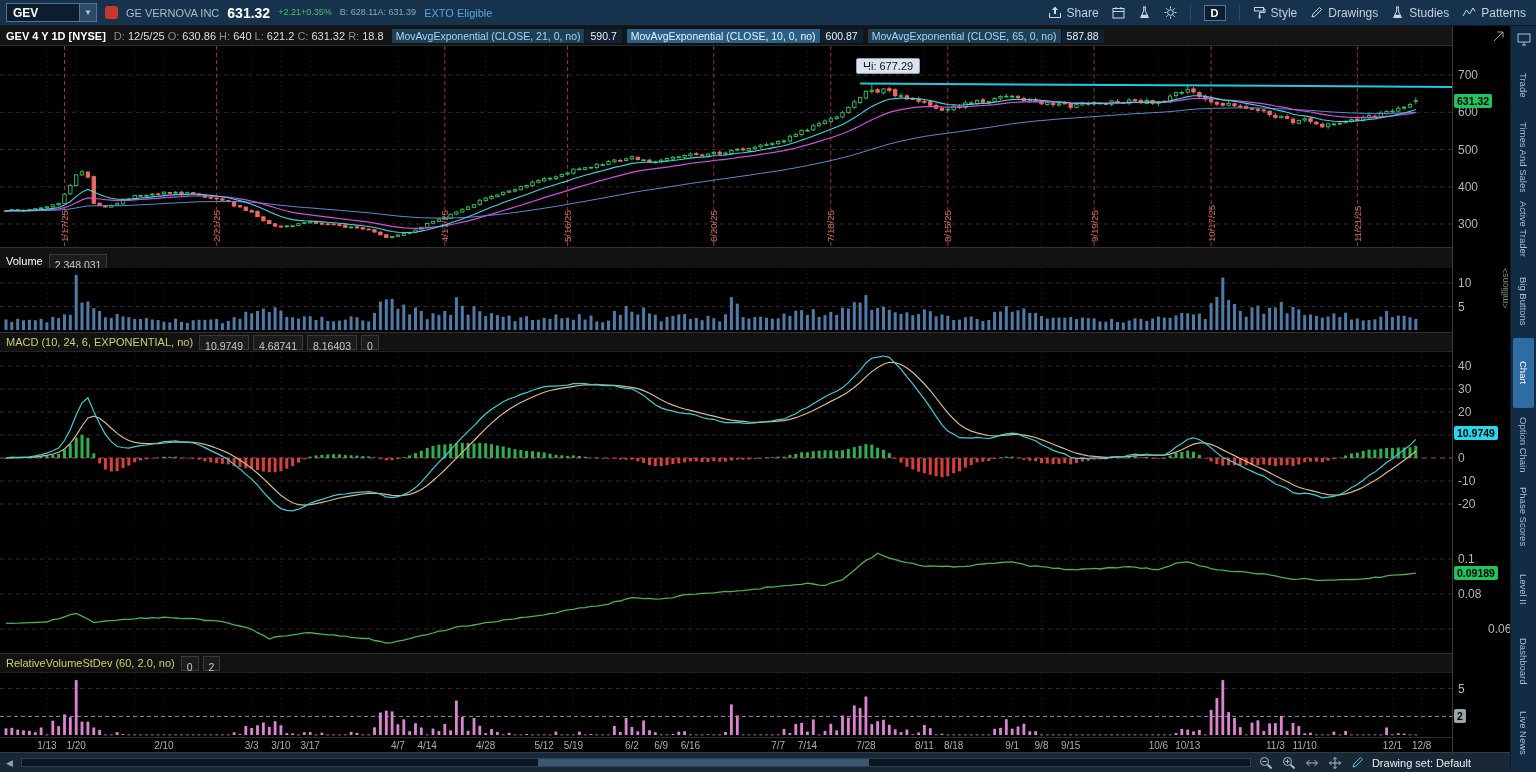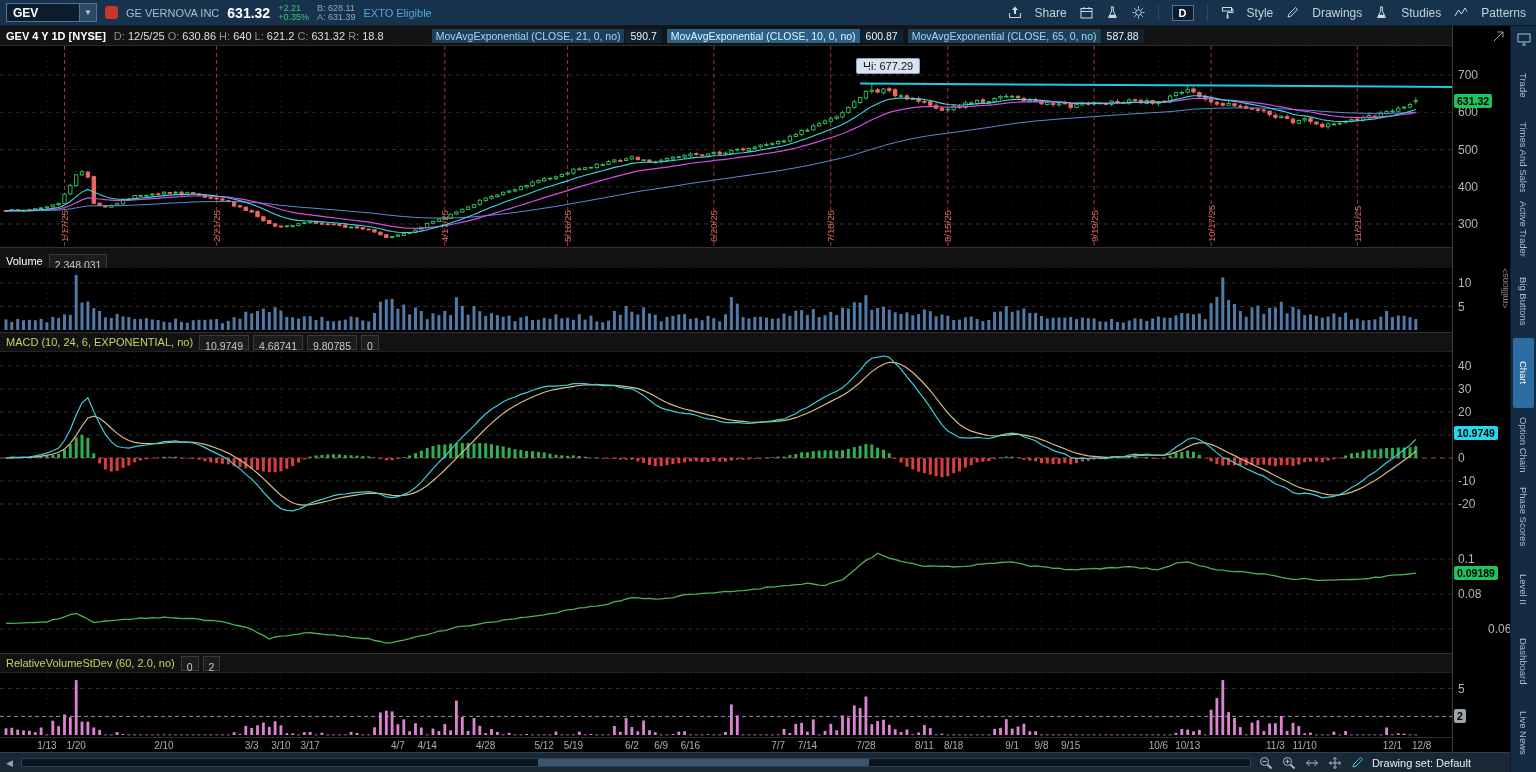--- a/index.html
+++ b/index.html
@@ -9,26 +9,26 @@
   
   #toolbar{position:absolute;left:0;top:0;width:1536px;height:26px;background:#16324d;
            border-bottom:1px solid #0a1b2a;display:flex;align-items:center;gap:8px;padding:0 6px;}
   .sym-box{display:flex;align-items:stretch;height:19px;background:#0c1d2e;border:1px solid #52749a;}
   .sym-text{width:72px;padding:2px 6px 0;color:#fff;font-size:12px;font-weight:bold;}
   .sym-dd{width:17px;background:#2c4a66;color:#b9c9d8;font-size:8px;display:flex;align-items:center;
           justify-content:center;border-left:1px solid #52749a;}
   .alert-sq{width:13px;height:13px;background:#c8372d;border-radius:3px;}
   .company{color:#aebdcb;font-size:11px;}
   .last{color:#fff;font-size:14px;font-weight:bold;}
-  .stack{display:flex;flex-direction:column;line-height:9px;font-size:9px;}
+  .stack{display:flex;flex-direction:row;line-height:9px;font-size:9px;}
   .chg{color:#43c56b;}
   .ba{color:#93a6b8;}
   .exto{color:#58a7e0;font-size:11px;}
   .tb-right{margin-left:auto;display:flex;align-items:center;gap:13px;color:#c3d0dd;font-size:12px;padding-right:4px;}
-  .tb-item{display:flex;align-items:flex-start;gap:13px;cursor:default;}
+  .tb-item{display:flex;align-items:flex-start;gap:5px;cursor:default;}
   .tb-sep{width:1px;height:16px;background:#2c4a66;}
   .dbox{border:1px solid #52749a;background:#0c1d2e;padding:1px 6px;color:#fff;font-weight:bold;font-size:11px;}
   .icon{display:inline-flex;}
   
   #chart-header{position:absolute;left:0;top:26px;width:1452px;height:20px;background:#141414;
                 border-bottom:1px solid #2a2a2a;display:flex;align-items:center;gap:8px;padding:0 6px;font-size:11px;}
   .ch-title{color:#fff;font-weight:bold;white-space:nowrap;}
   .kv{color:#8d8d8d;white-space:nowrap;}
   .kv b{color:#ddd;font-weight:normal;}
   .ma-chip{display:flex;white-space:nowrap;}
@@ -186,21 +186,21 @@
             </svg>
           </span>
           <span>Patterns</span>
         </span>
       </div>
   </div>
 
   <div id="chart-header">
     <span class="ch-title">GEV 4 Y 1D [NYSE]</span>
     <span id="ohlc-row"><span class="kv">D: <b>12/5/25</b></span> <span class="kv">O: <b>630.86</b></span> <span class="kv">H: <b>640</b></span> <span class="kv">L: <b>621.2</b></span> <span class="kv">C: <b>631.32</b></span> <span class="kv">R: <b>18.8</b></span></span>
-    <span id="ma-chips" style="display:flex;gap:5px;margin-left:40px;">
+    <span id="ma-chips" style="display:flex;gap:5px;">
         <span class="ma-chip">
           <span class="ma-label">MovAvgExponential (CLOSE, 21, 0, no)</span>
           <span class="ma-val">590.7</span>
         </span>
         <span class="ma-chip">
           <span class="ma-label hl">MovAvgExponential (CLOSE, 10, 0, no)</span>
           <span class="ma-val">600.87</span>
         </span>
         <span class="ma-chip">
           <span class="ma-label">MovAvgExponential (CLOSE, 65, 0, no)</span>
@@ -1037,21 +1037,21 @@
         <rect x="1408.5" y="49.2" width="3" height="12.8" fill="#4e7ba7"></rect>
         <rect x="1414.3" y="51" width="3" height="11.0" fill="#4e7ba7"></rect>
       </svg>
   </div>
 
   <div class="panel-header" style="top:332px;height:20px;">
     <span class="ph-label study">MACD (10, 24, 6, EXPONENTIAL, no)</span>
     <span id="macd-chips" style="display:flex;gap:4px;">
         <span class="chip">10.9749</span>
         <span class="chip">4.68741</span>
-        <span class="chip">9.80785</span>
+        <span class="chip">8.16403</span>
         <span class="chip">0</span>
       </span>
   </div>
   <div class="chart-panel" style="top:352px;width:1452px;height:175px;">
     <svg id="macd-svg" width="1452" height="175">
         <line x1="46.9" y1="0" x2="46.9" y2="175" stroke="#1f1f1f" stroke-dasharray="1,4"></line>
         <line x1="76.2" y1="0" x2="76.2" y2="175" stroke="#1f1f1f" stroke-dasharray="1,4"></line>
         <line x1="134.7" y1="0" x2="134.7" y2="175" stroke="#1f1f1f" stroke-dasharray="1,4"></line>
         <line x1="163.9" y1="0" x2="163.9" y2="175" stroke="#1f1f1f" stroke-dasharray="1,4"></line>
         <line x1="251.7" y1="0" x2="251.7" y2="175" stroke="#1f1f1f" stroke-dasharray="1,4"></line>

